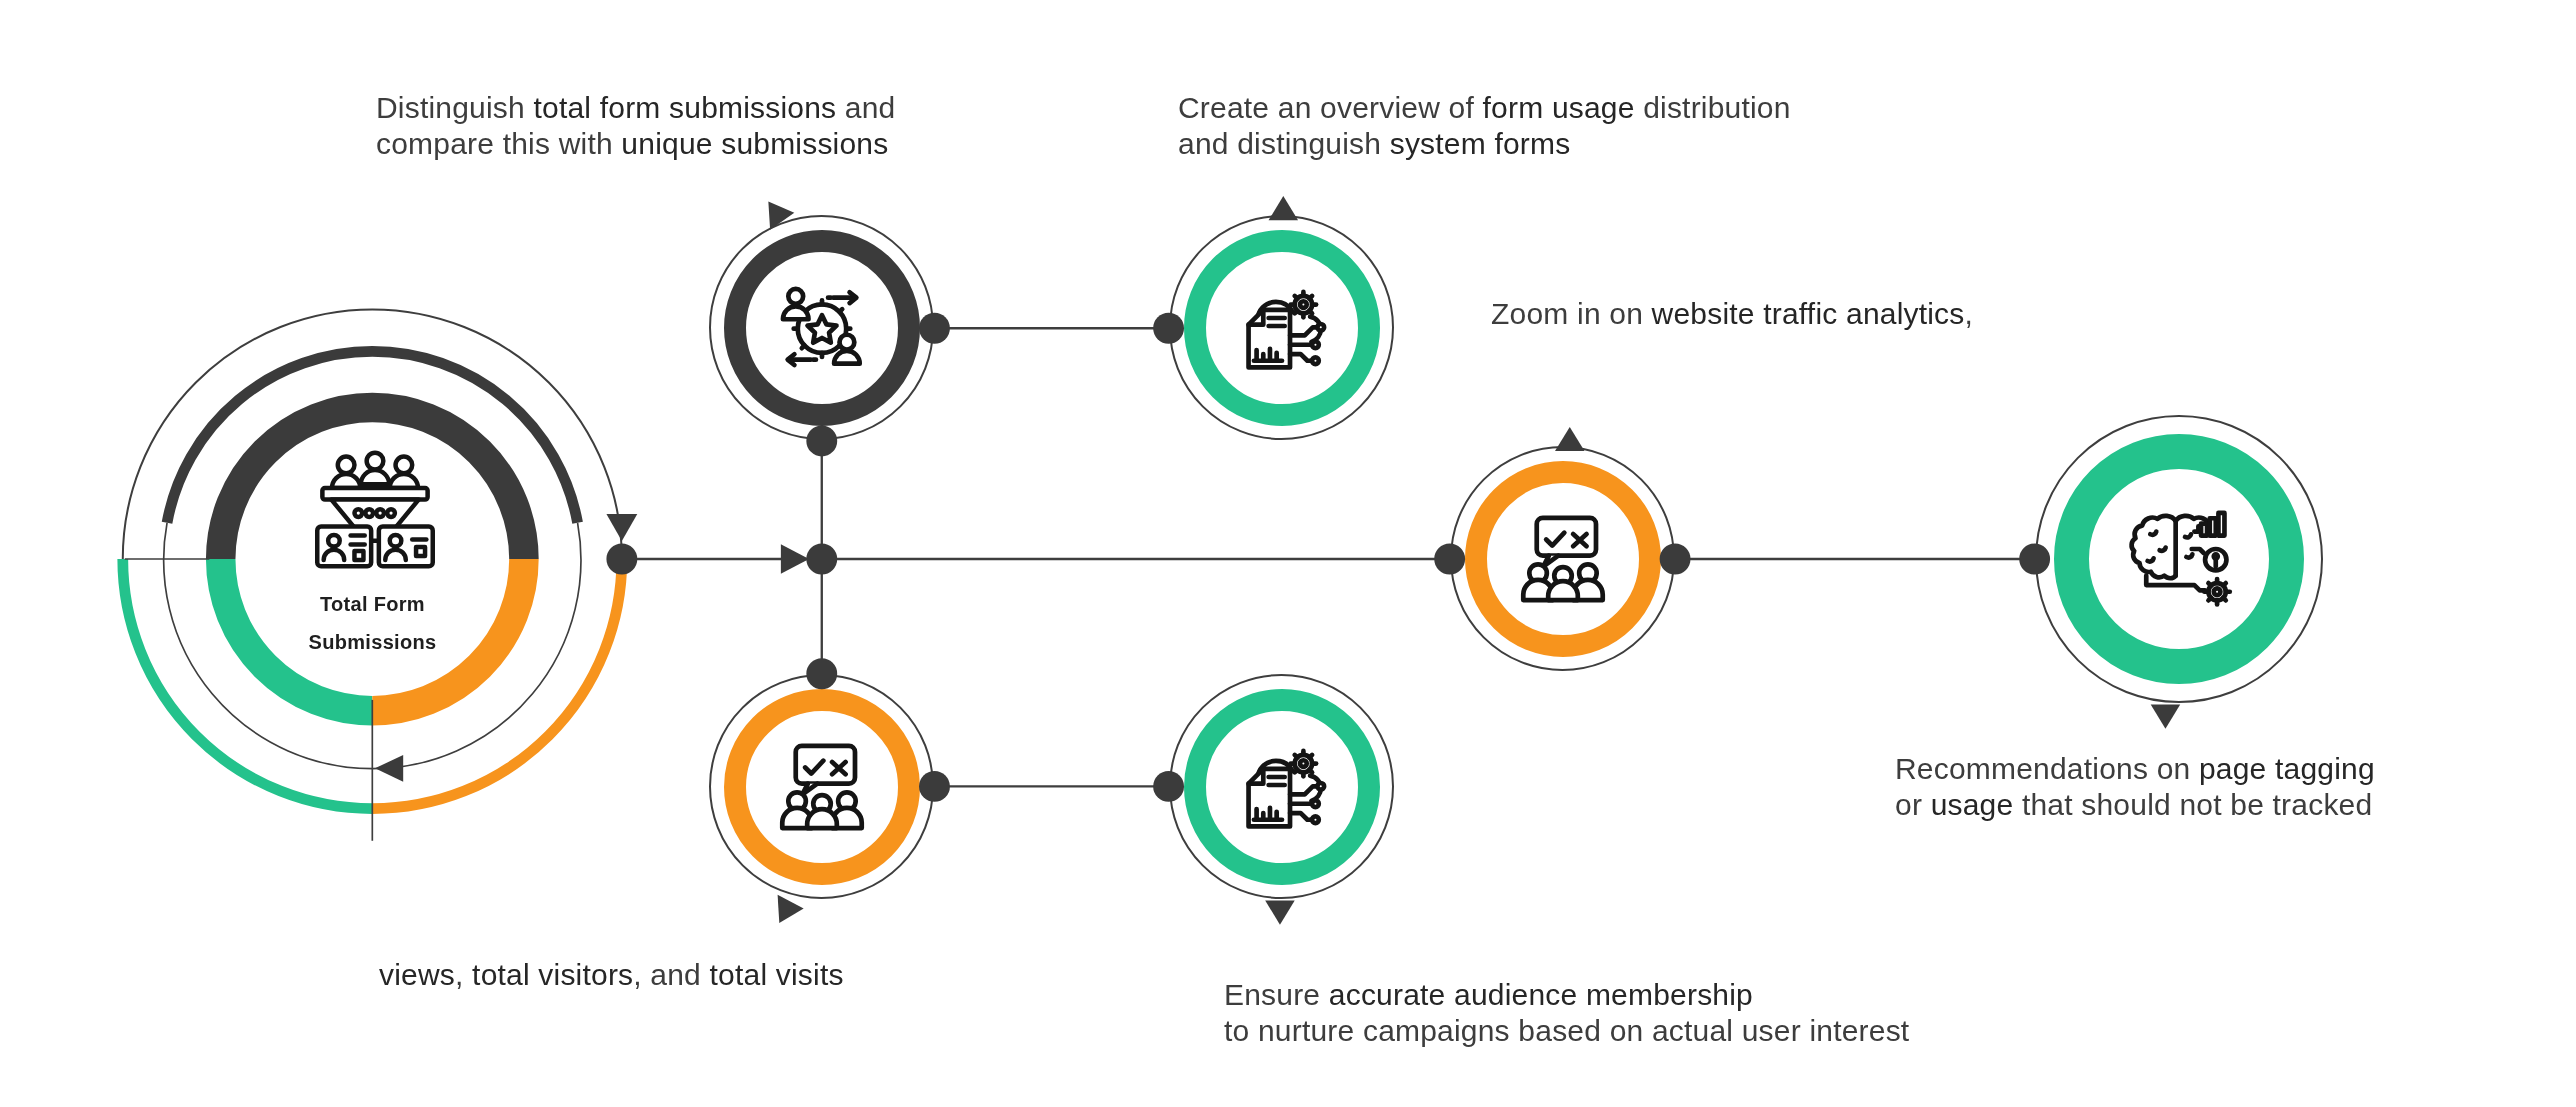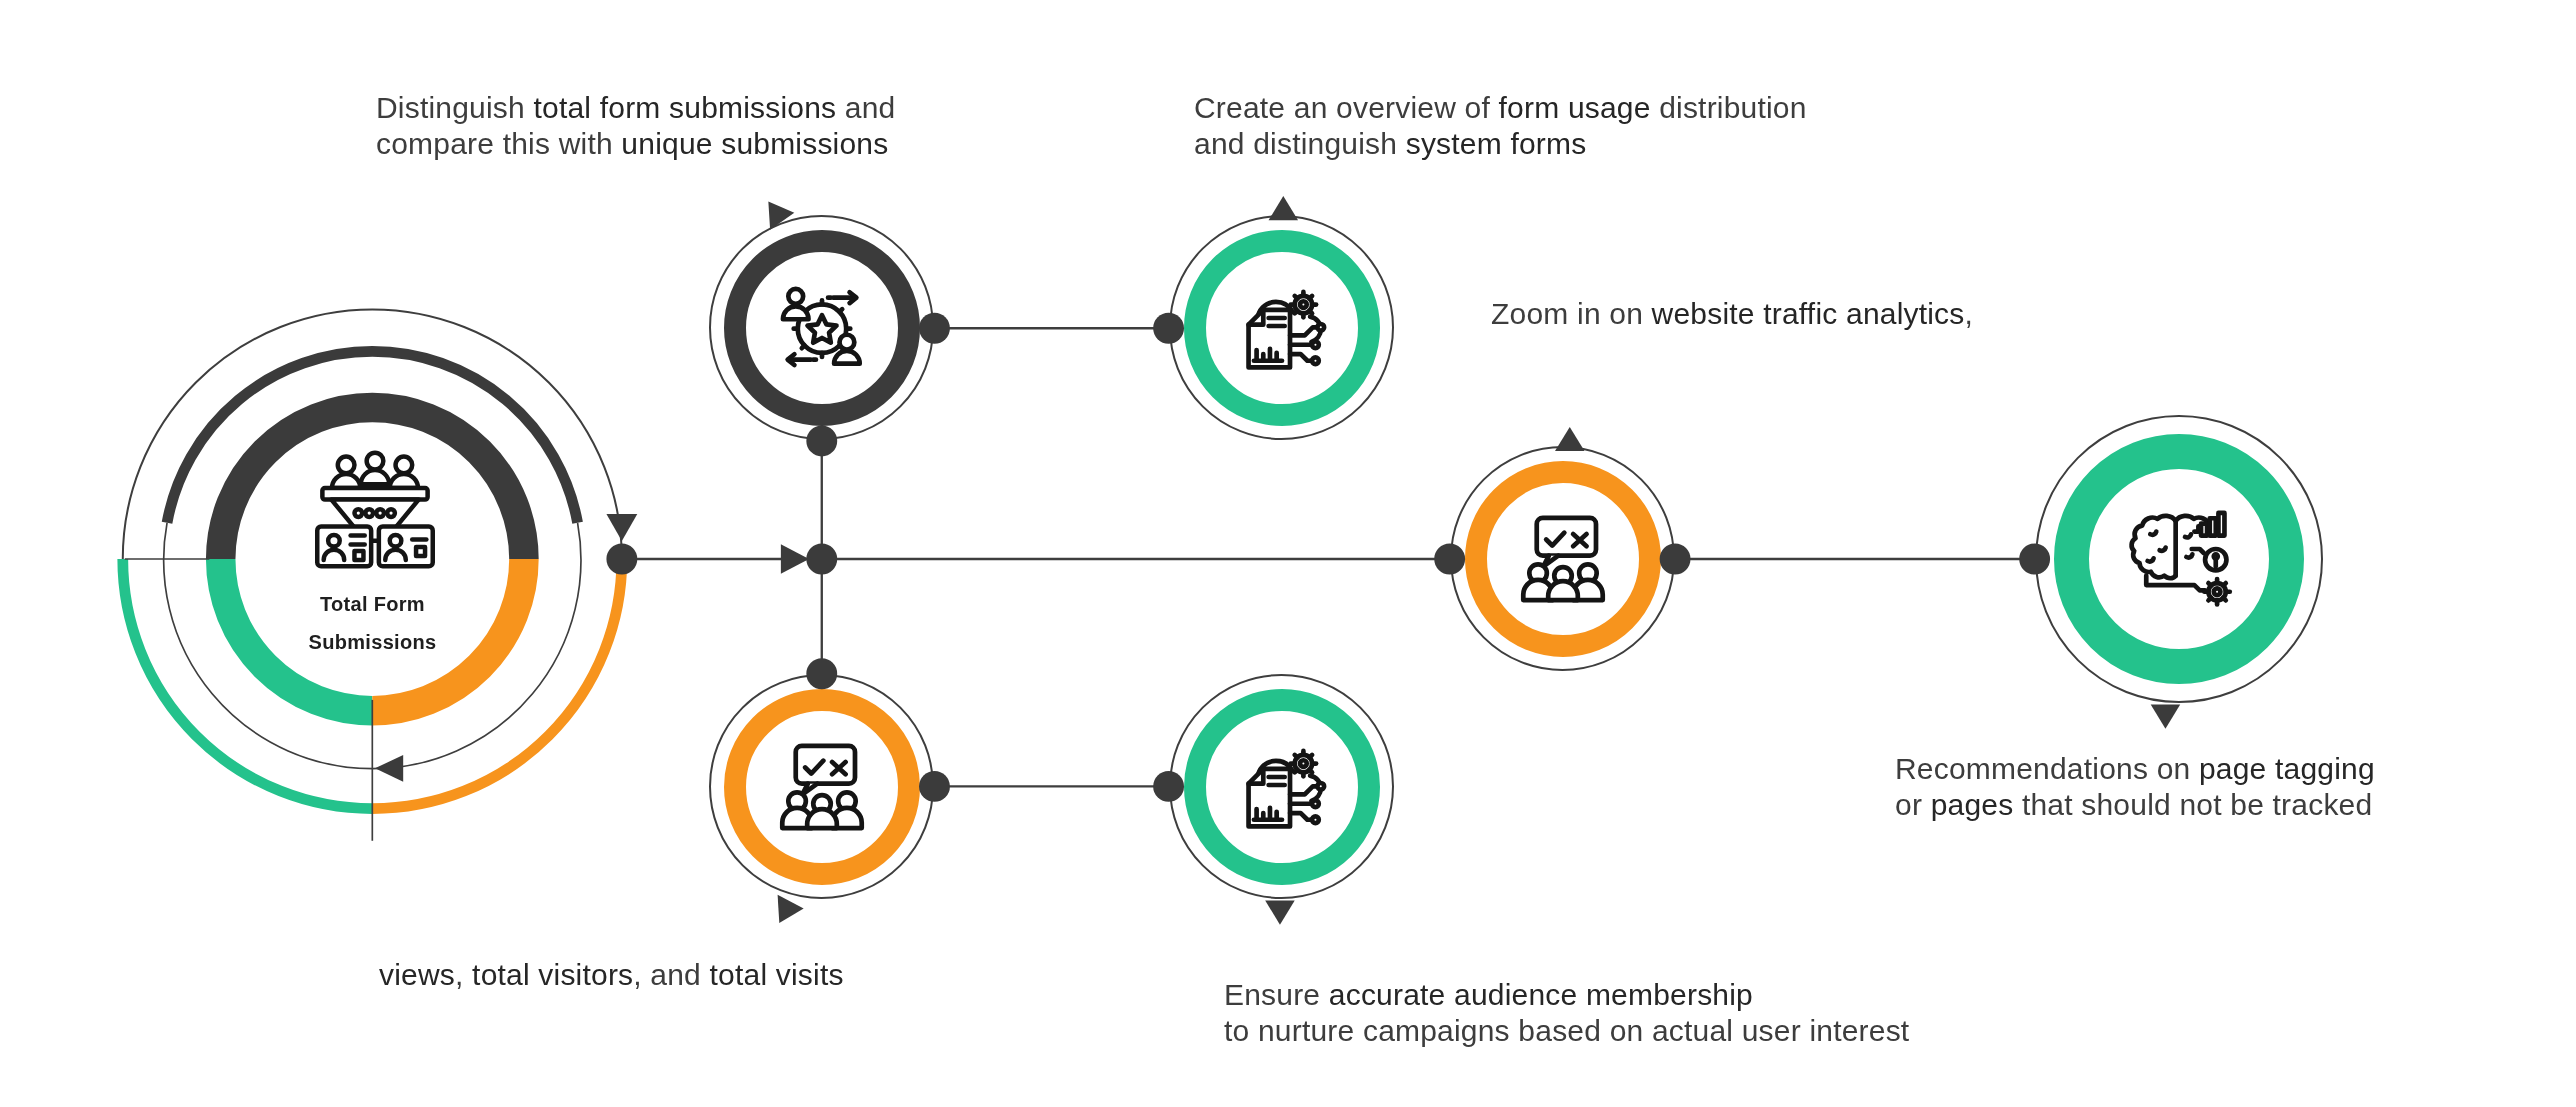--- a/index.html
+++ b/index.html
@@ -18,21 +18,21 @@
   .node .icon{position:absolute;left:50%;top:50%;transform:translate(-50%,-50%);}
   .iconart{stroke:var(--ink);fill:none;stroke-width:7;stroke-linecap:round;stroke-linejoin:round;}
   
   .hub-icon{position:absolute;left:298px;top:448px;}
   .hub-label{position:absolute;left:205px;top:585px;width:335px;text-align:center;
              font-size:20px;line-height:38px;font-weight:800;color:#1f1f1f;letter-spacing:0.3px;}
   
   .ann{position:absolute;font-size:30px;line-height:36px;color:var(--text);letter-spacing:0.2px;white-space:nowrap;}
   .ann b{font-weight:400;color:var(--text-bold);}
   #ann-0{left:376px;top:90px;}
-  #ann-1{left:1178px;top:90px;margin-left:16px;}
+  #ann-1{left:1178px;top:90px;}
   #ann-2{left:1491px;top:296px;}
   #ann-3{left:1895px;top:751px;}
   #ann-4{left:379px;top:957px;}
   #ann-5{left:1224px;top:977px;}
 </style>
 </head>
 <body>
 
 <div class="canvas" style="--green: #24C28C; --orange: #F7941D; --dark: #3B3B3B; --line: #3E3E3E; --ink: #141414; --text: #3D3D3D; --text-bold: #262626;">
 
@@ -320,21 +320,21 @@
     </div>
   <div class="ann" id="ann-1">
       <div><span>Create an overview of </span><b>form usage</b><span> distribution</span></div>
       <div><span>and distinguish </span><b>system forms</b></div>
     </div>
   <div class="ann" id="ann-2">
       <div><span>Zoom in on </span><b>website traffic analytics</b><span>,</span></div>
     </div>
   <div class="ann" id="ann-3">
       <div><span>Recommendations on </span><b>page tagging</b></div>
-      <div><span>or </span><b>pages</b><span> that should not be tracked</span></div>
+      <div><span>or </span><b>usage</b><span> that should not be tracked</span></div>
     </div>
   <div class="ann" id="ann-4">
       <div><b>views</b><span>, </span><b>total visitors</b><span>, and </span><b>total visits</b></div>
     </div>
   <div class="ann" id="ann-5">
       <div><span>Ensure </span><b>accurate audience membership</b></div>
       <div><span>to nurture campaigns based on actual user interest</span></div>
     </div>
 
 </div>

